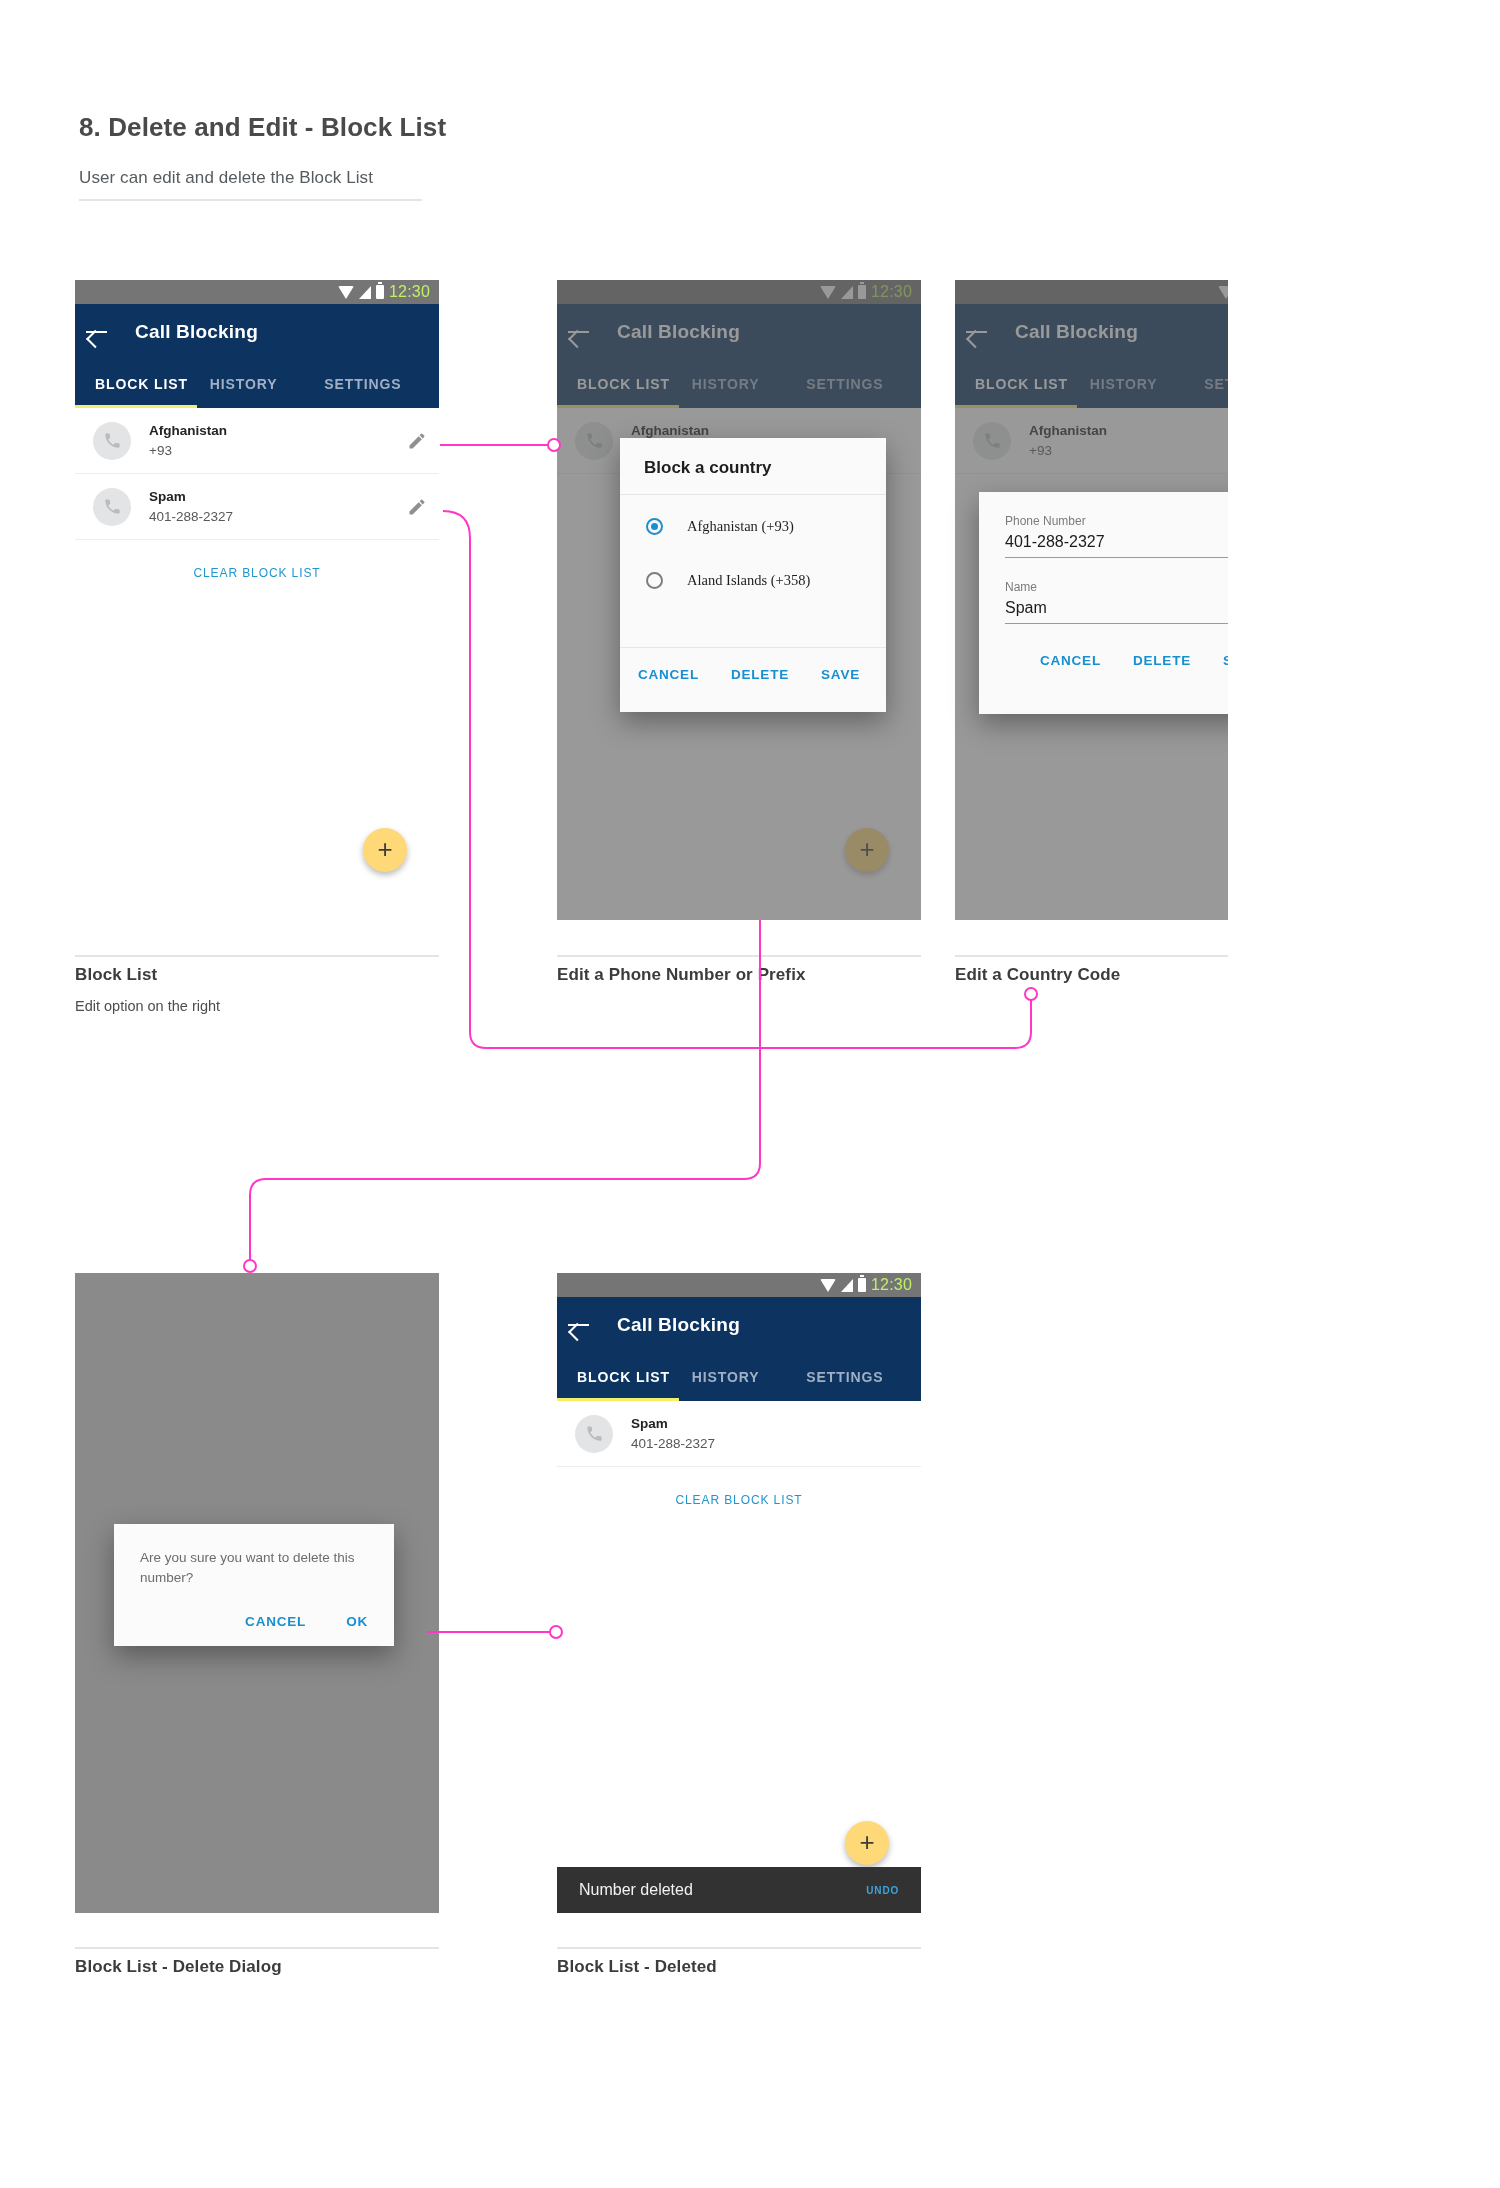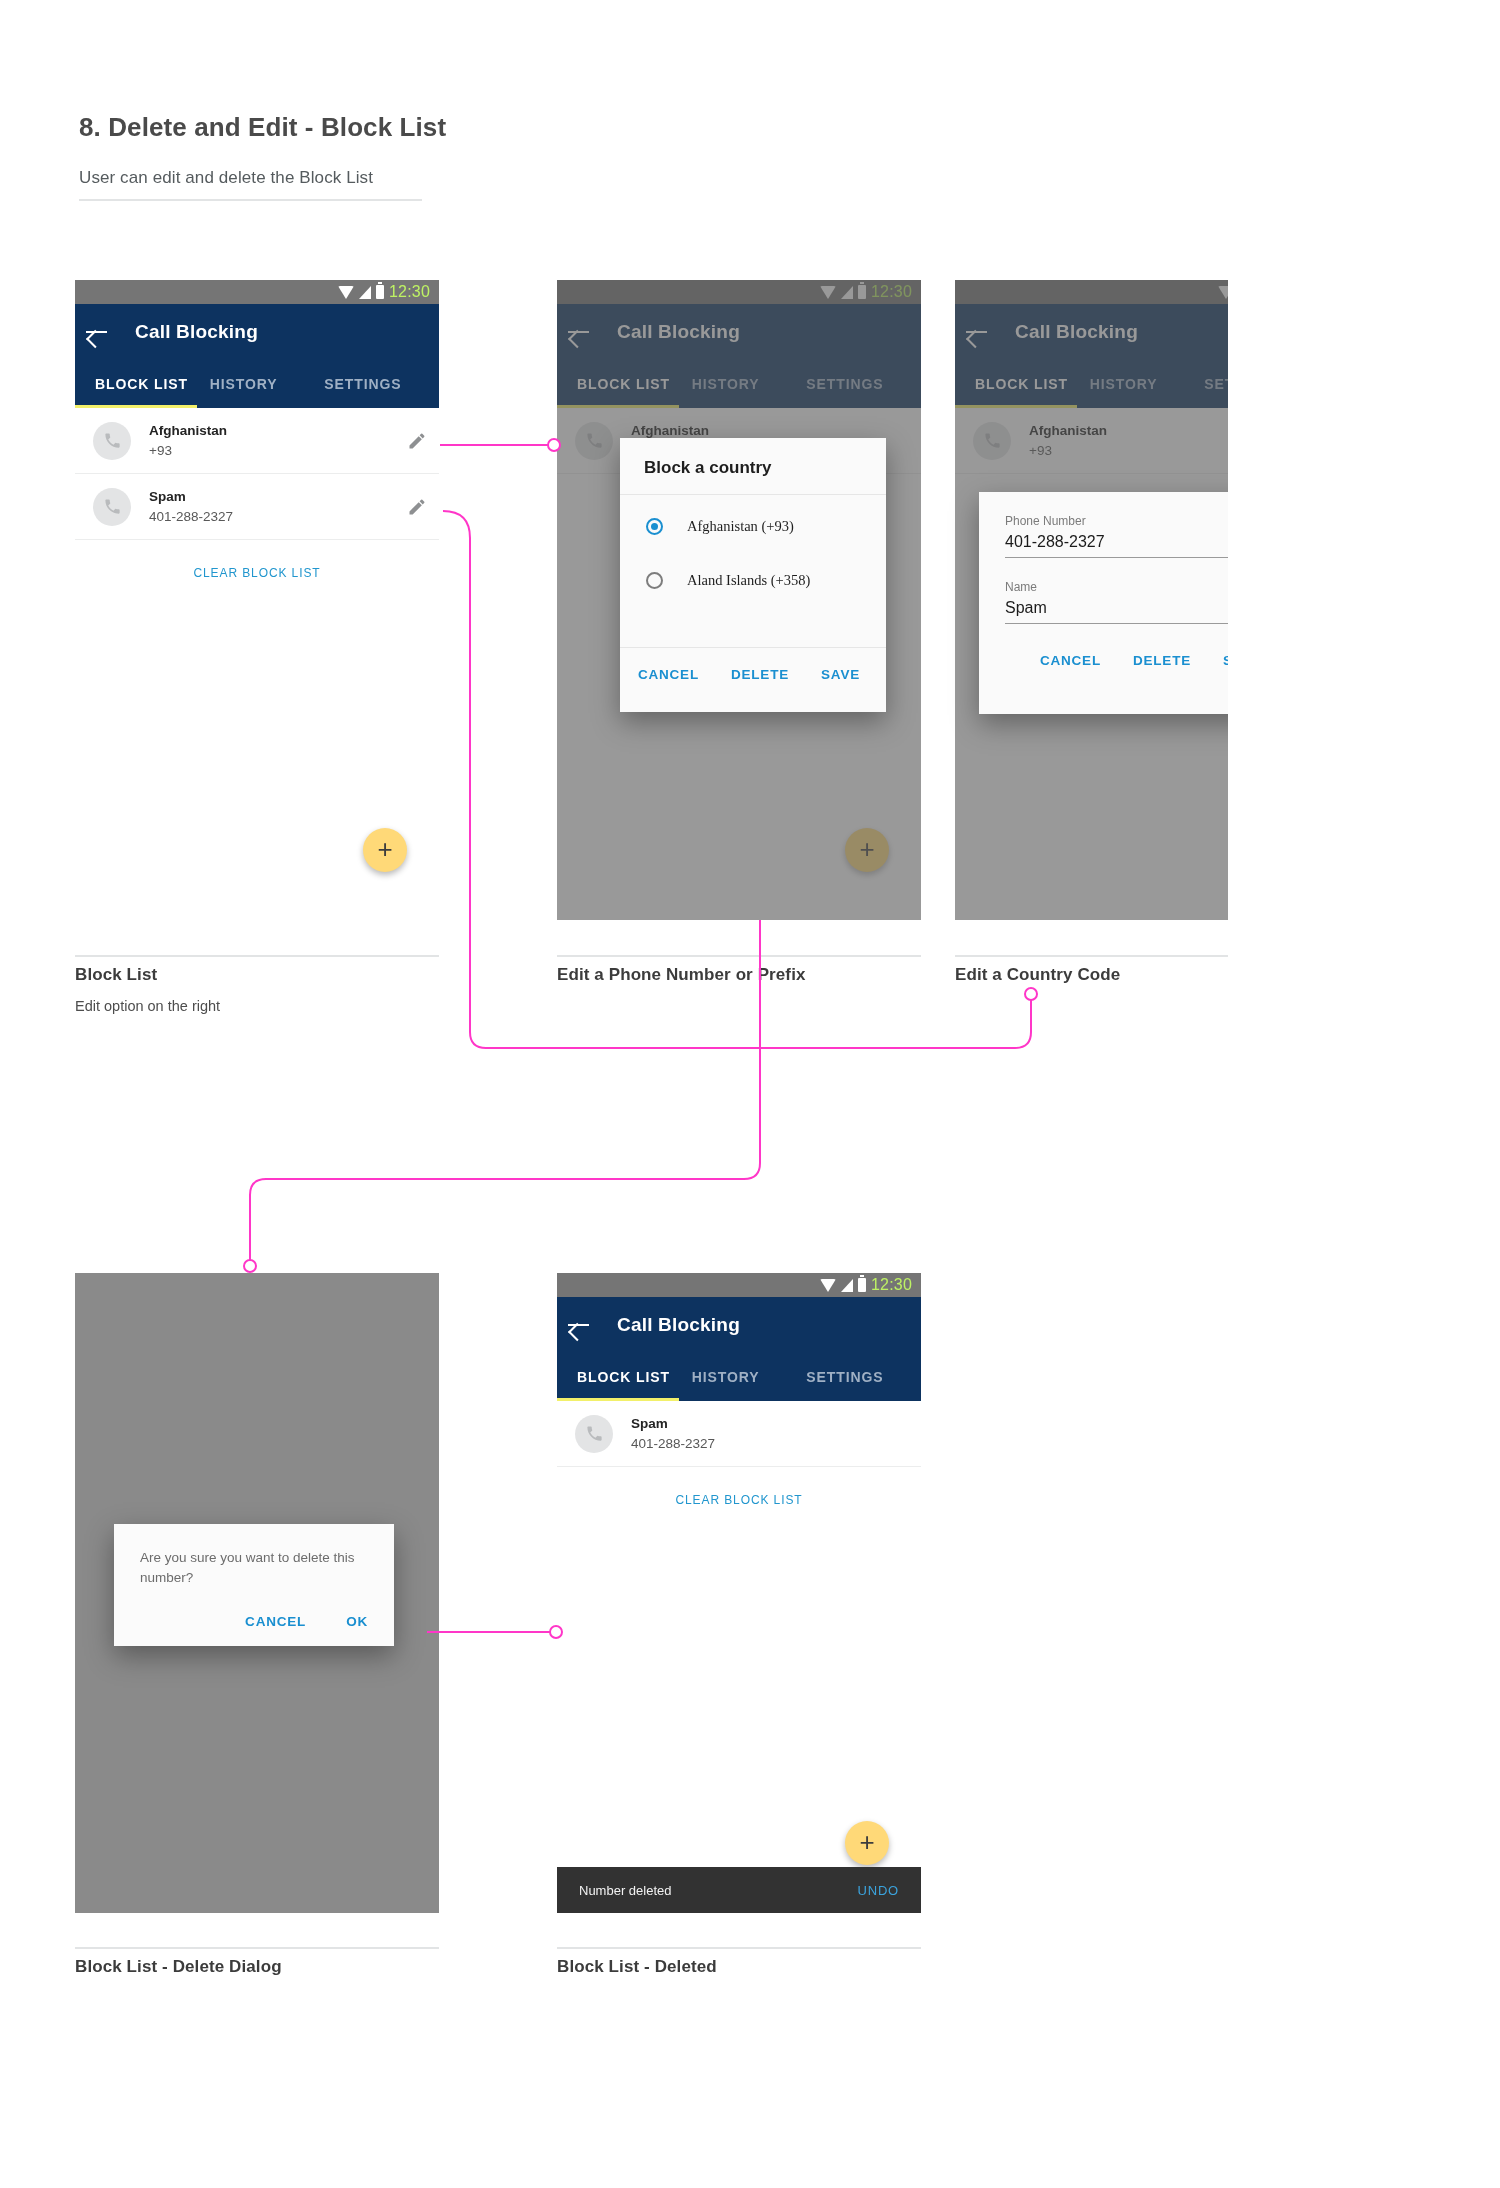--- a/index.html
+++ b/index.html
@@ -98,22 +98,22 @@
   .field-label{ font-size:12px; color:#7b7b7b; }
   .field-value{ font-size:16px; color:#1b1b1b; margin-top:5px; }
   .field-underline{ height:1px; background:#9a9a9a; margin-top:6px; }
 
   .confirm-text{ font-size:13.5px; color:#6c6c6c; line-height:1.5; }
 
   .snackbar{
     position:absolute; left:0; right:0; bottom:0; height:46px; background:#323232;
     display:flex; align-items:center; padding:0 22px; justify-content:space-between;
   }
-  .snack-msg{ color:#f2f2f2; font-size:13px;}
-  .snack-action{ color:#3ba3dd; font-size:13px; font-weight:normal; letter-spacing:.8px;}
+  .snack-msg{ color:#f2f2f2; font-size:16px;}
+  .snack-action{ color:#3ba3dd; font-size:10px; font-weight:bold; letter-spacing:.8px;}
 
   
   .caption-rule{ position:absolute; height:2px; background:#e2e4e5; }
   .caption-title{ position:absolute; font-size:17px; font-weight:bold; color:#3c3c3c; letter-spacing:.1px;}
   .caption-sub{ position:absolute; font-size:14.5px; color:#4d4d4d; }
 
   
   #connectors{ position:absolute; left:0; top:0; width:1500px; height:2188px; pointer-events:none; }
 </style>
 </head>

